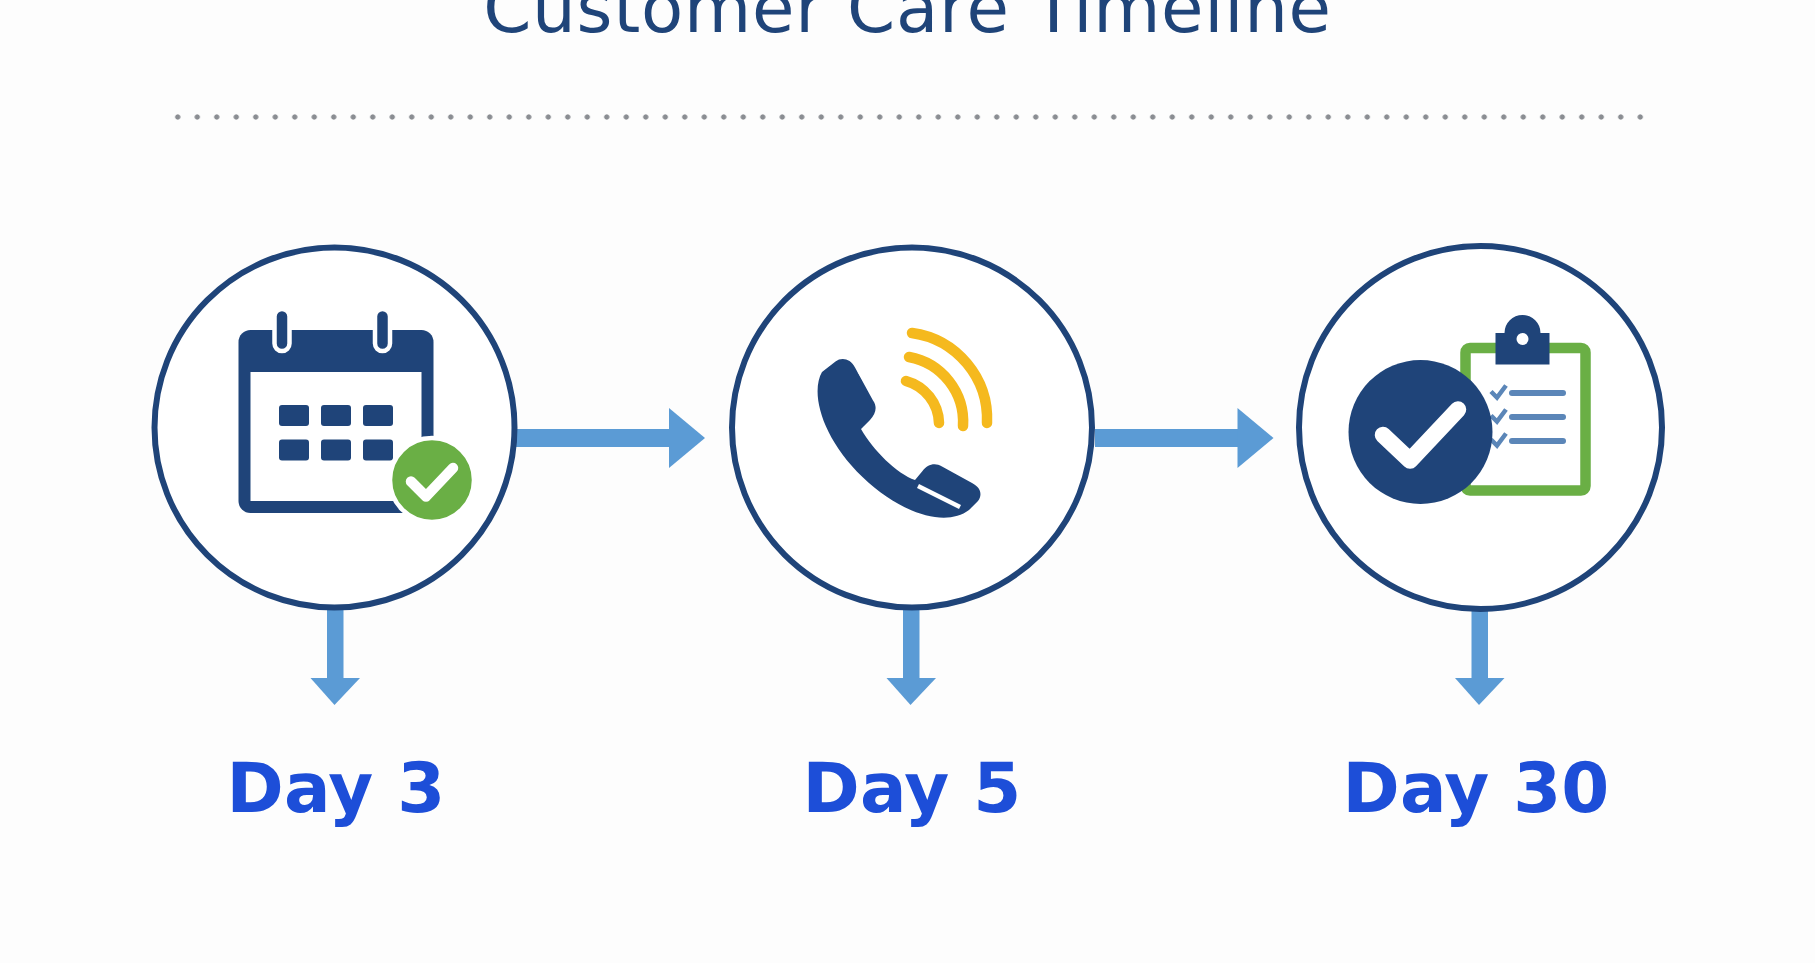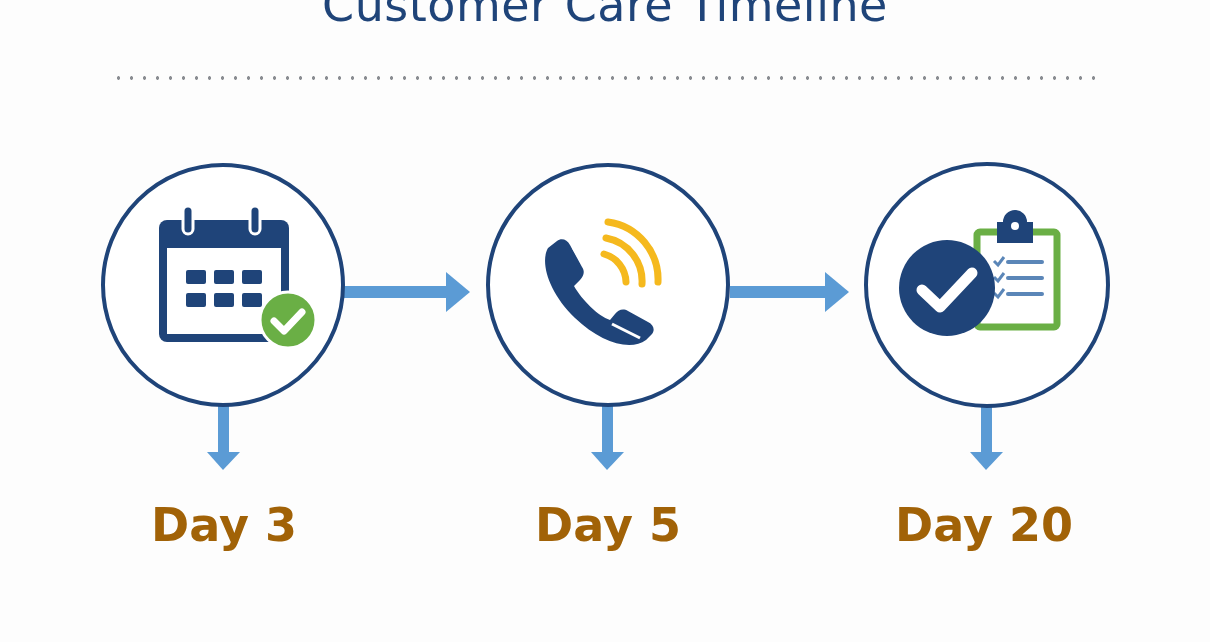--- a/index.html
+++ b/index.html
@@ -2,21 +2,21 @@
 <html><head>
 <meta charset="utf-8">
 <style>
   html, body { margin:0; padding:0; }
   body { width:1210px; height:642px; background:#fdfdfd; position:relative; overflow:hidden; font-family:"DejaVu Sans", sans-serif; }
   .title { position:absolute; left:0; width:1210px; top:-22px; text-align:center; font-size:46px; color:#1f4479; font-family:"DejaVu Sans", sans-serif; letter-spacing:0.5px; }
   .dots { position:absolute; left:112px; top:76px; width:990px; height:4px;
     background-image: radial-gradient(circle, #8a8d92 1.5px, transparent 2px);
     background-size: 13px 4px; background-repeat: repeat-x; }
   svg.main { position:absolute; left:0; top:0; }
-  .label { position:absolute; top:498px; width:240px; text-align:center; font-size:46px; font-weight:bold; color:#a16207; font-family:"DejaVu Sans", sans-serif; }
+  .label { position:absolute; top:498px; width:240px; text-align:center; font-size:46px; font-weight:bold; color:#1d4ed8; font-family:"DejaVu Sans", sans-serif; }
 </style>
 </head>
 <body>
 
 <div class="title">Customer Care Timeline</div>
 <div class="dots"></div>
 
 <svg class="main" width="1210" height="642" viewBox="0 0 1210 642">
 
   <g>
@@ -79,13 +79,13 @@
     <polyline points="994,261 998,265 1004,257" fill="none" stroke="#5b86b8" stroke-width="3"></polyline>
     <polyline points="994,277 998,281 1004,273" fill="none" stroke="#5b86b8" stroke-width="3"></polyline>
     <polyline points="994,293 998,297 1004,289" fill="none" stroke="#5b86b8" stroke-width="3"></polyline>
     <circle cx="947" cy="288" r="48" fill="#1f4479"></circle>
     <polyline points="922,290 940,307 972,273" fill="none" stroke="#ffffff" stroke-width="11" stroke-linecap="round" stroke-linejoin="round"></polyline>
   </g>
 </svg>
 
 <div class="label" style="left:104px;">Day 3</div>
 <div class="label" style="left:488px;">Day 5</div>
-<div class="label" style="left:864px;">Day 20</div>
+<div class="label" style="left:864px;">Day 30</div>
 
 </body></html>

